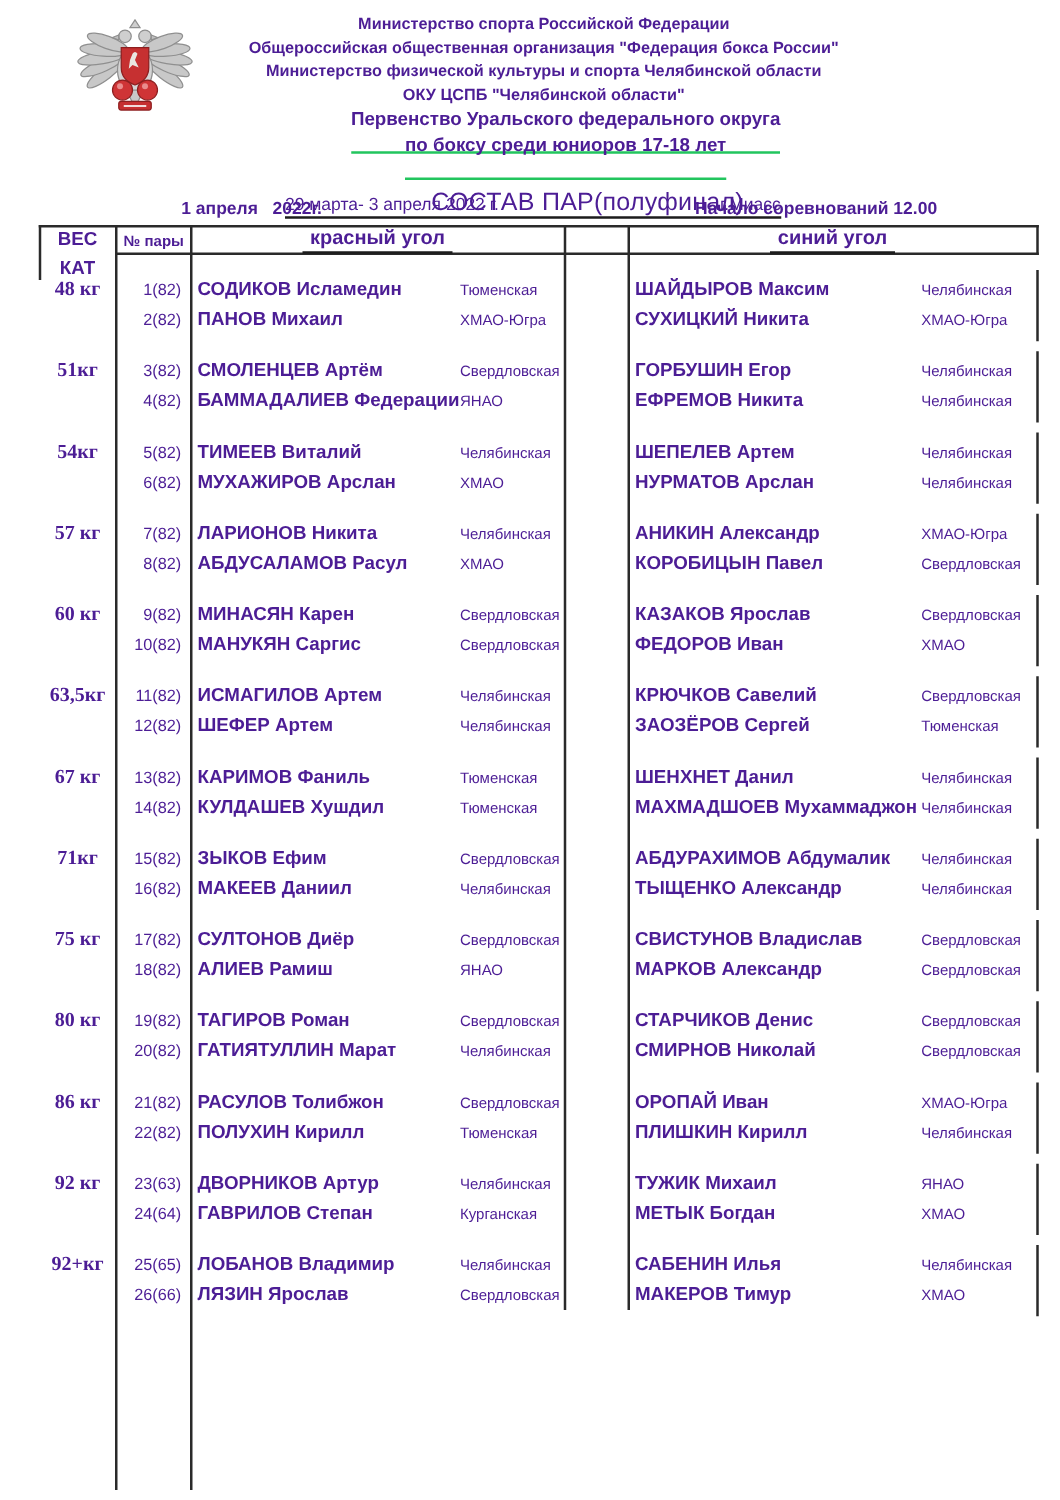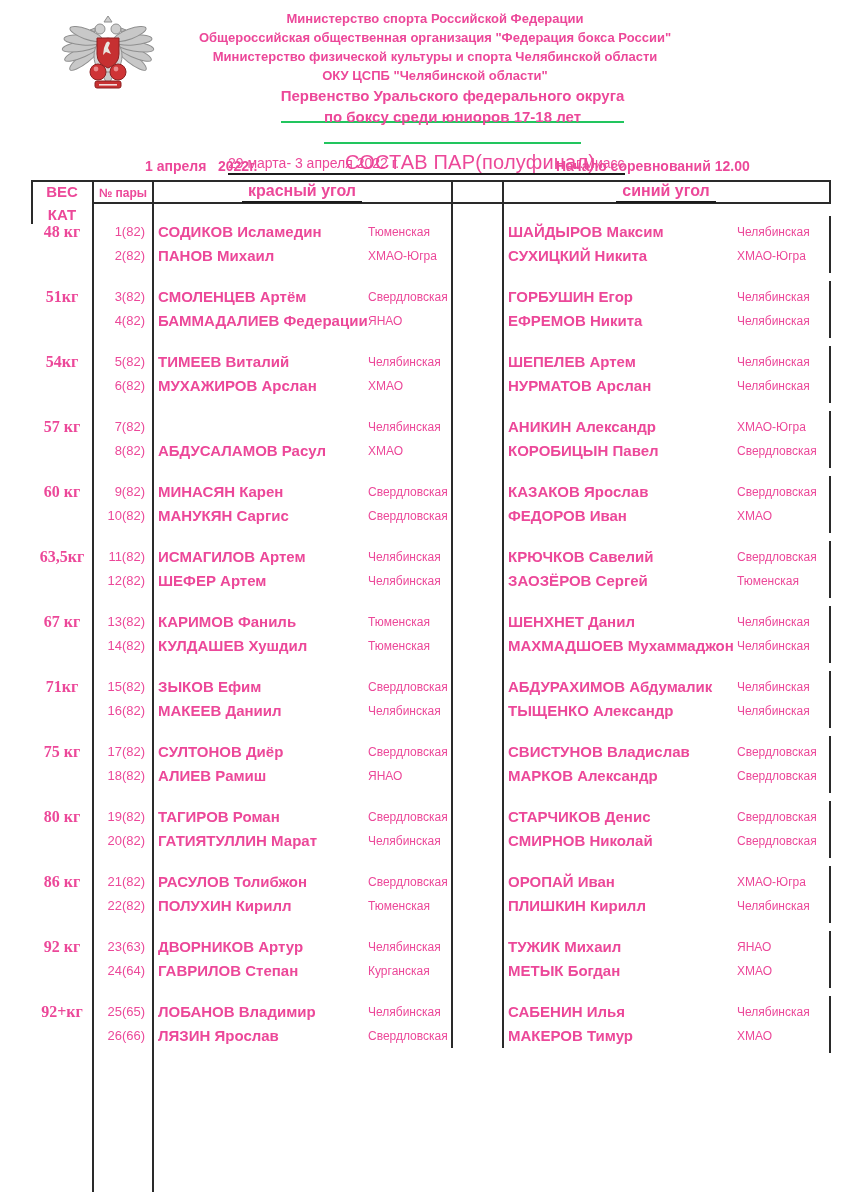--- a/index.html
+++ b/index.html
@@ -1,18 +1,18 @@
 <!DOCTYPE html>
 <html><head>
 <meta charset="utf-8">
 <style>
   html,body { margin:0; padding:0; background:#e8e8e8; }
   .page {
     position:relative; width:848px; height:1200px; margin:0 auto;
-    background:#ffffff; color:#ec4899; overflow:hidden;
+    background:#ffffff; color:#4c1d95; overflow:hidden;
     font-family:"Liberation Sans", sans-serif;
   }
   
   .emblem { position:absolute; left:55px; top:12px; width:106px; height:102px; }
   .lh { position:absolute; left:95px; width:680px; text-align:center; }
   .org-line { font-weight:bold; font-size:13px; line-height:19px; }
   .title-line { font-weight:bold; font-size:15px; line-height:20px; }
   .title-line .u { display:inline-block; border-bottom:2px solid #22c55e; padding-bottom:15px;margin-left:35px; }
   
   .date-row { position:absolute; left:228px; top:131px; }
@@ -193,20 +193,21 @@
       <span class="c-bname">НУРМАТОВ Арслан</span>
       <span class="c-breg">Челябинская</span>
     </div>
   </div>
 
   <div class="block">
     <div class="w-label">57 кг</div>
     <div class="right-seg"></div>
     <div class="row r1">
       <span class="c-num">7(82)</span>
+      <span class="c-rname">ЛАРИОНОВ Никита</span>
       <span class="c-rreg">Челябинская</span>
       <span class="c-bname">АНИКИН Александр</span>
       <span class="c-breg">ХМАО-Югра</span>
     </div>
     <div class="row r2">
       <span class="c-num">8(82)</span>
       <span class="c-rname">АБДУСАЛАМОВ Расул</span>
       <span class="c-rreg">ХМАО</span>
       <span class="c-bname">КОРОБИЦЫН Павел</span>
       <span class="c-breg">Свердловская</span>

